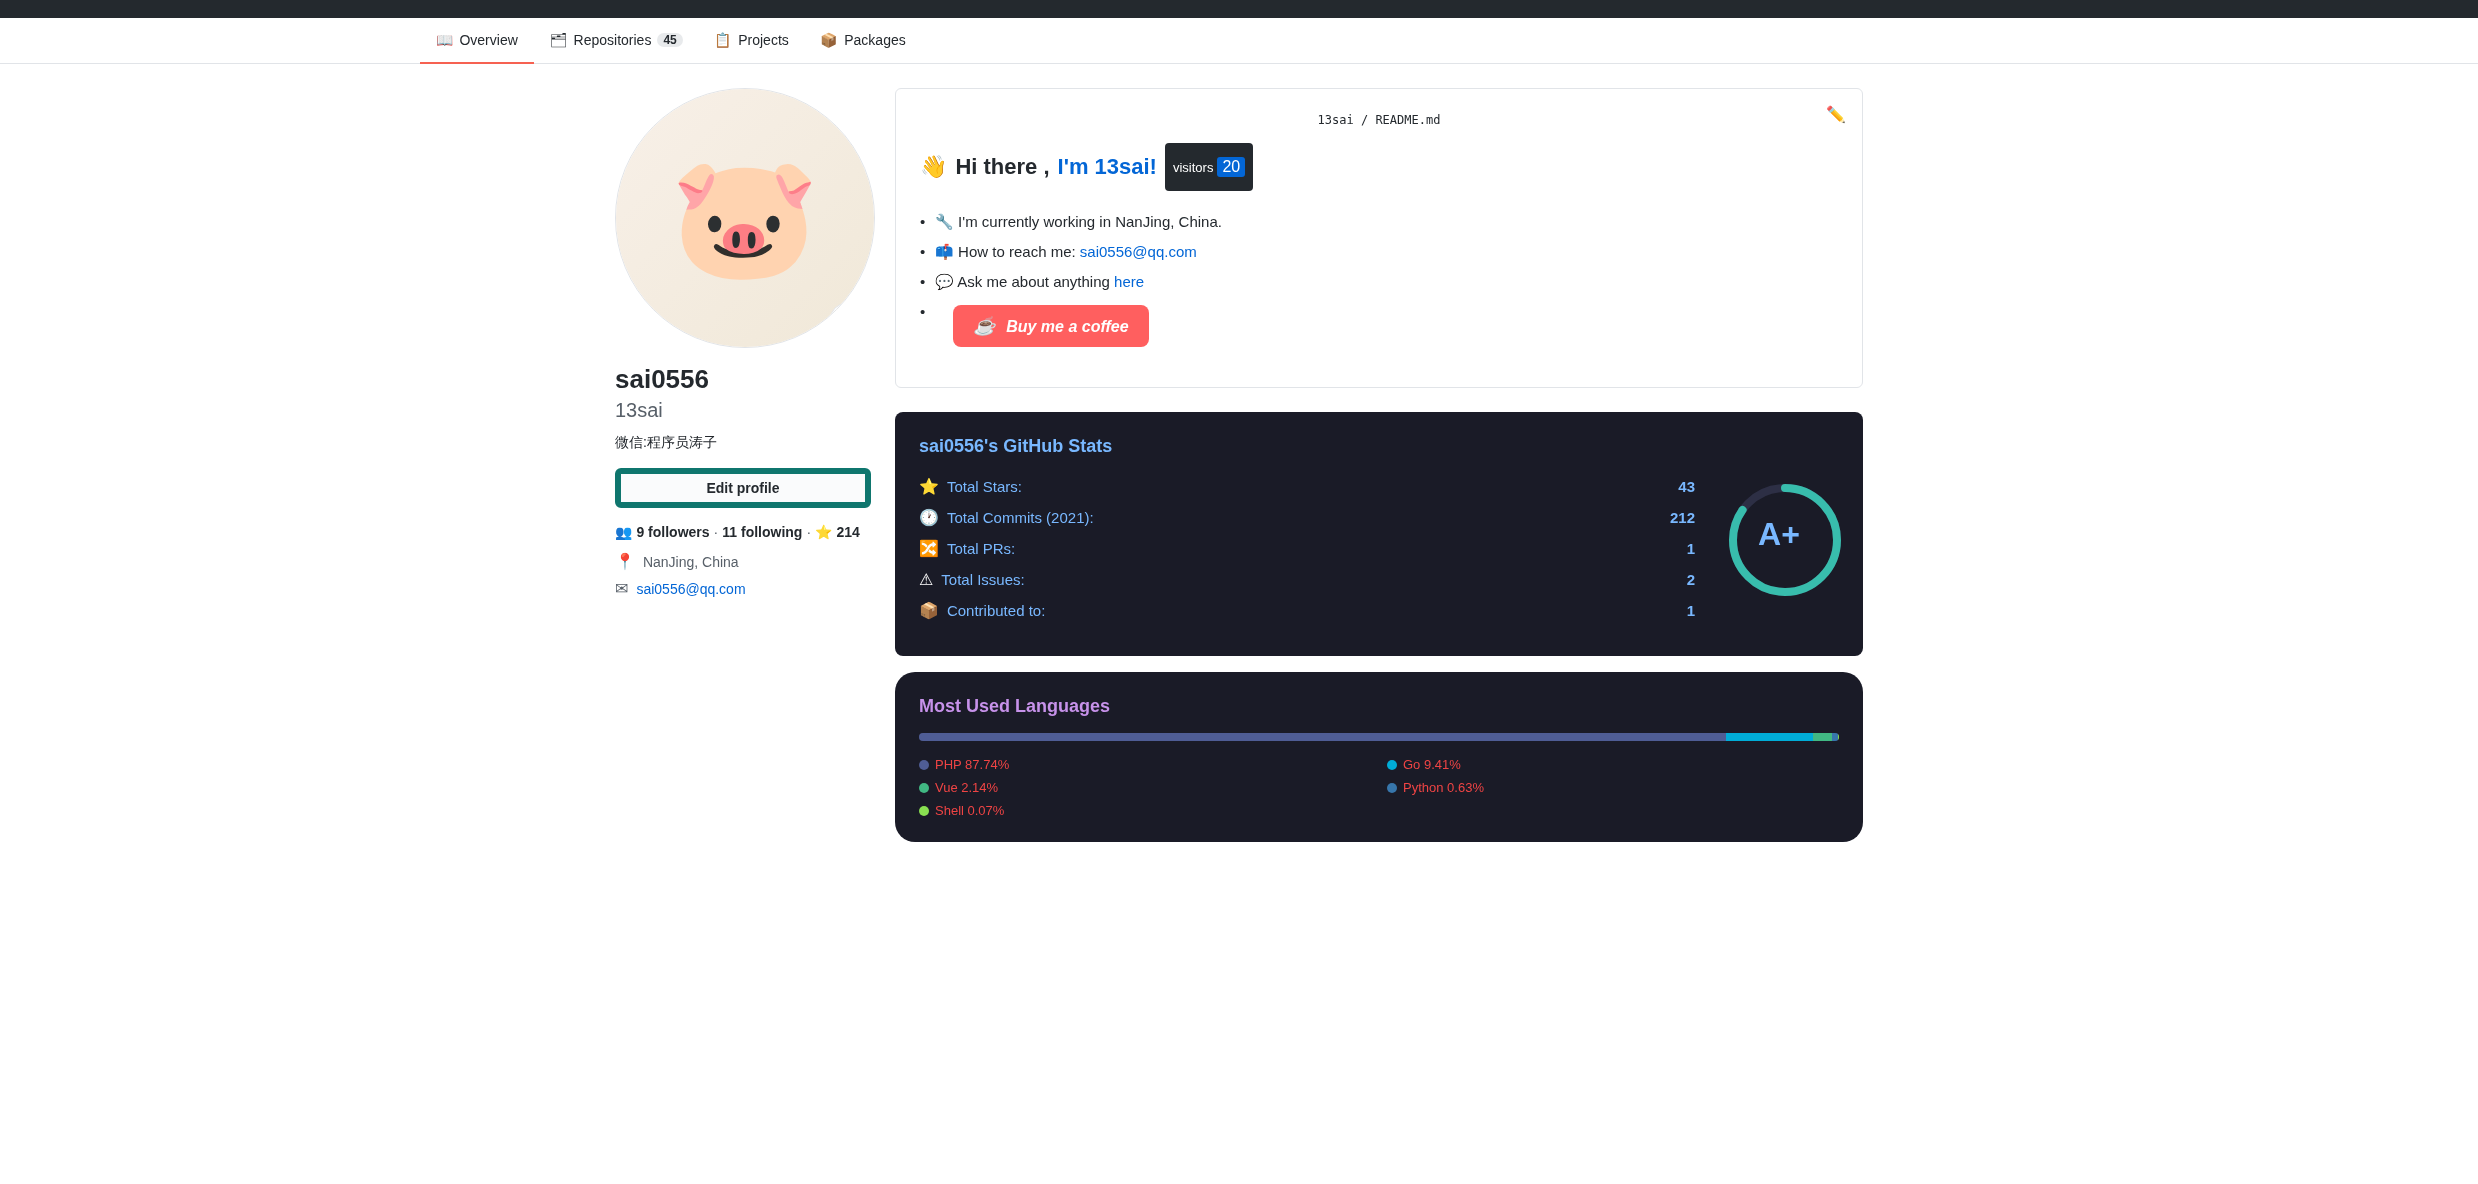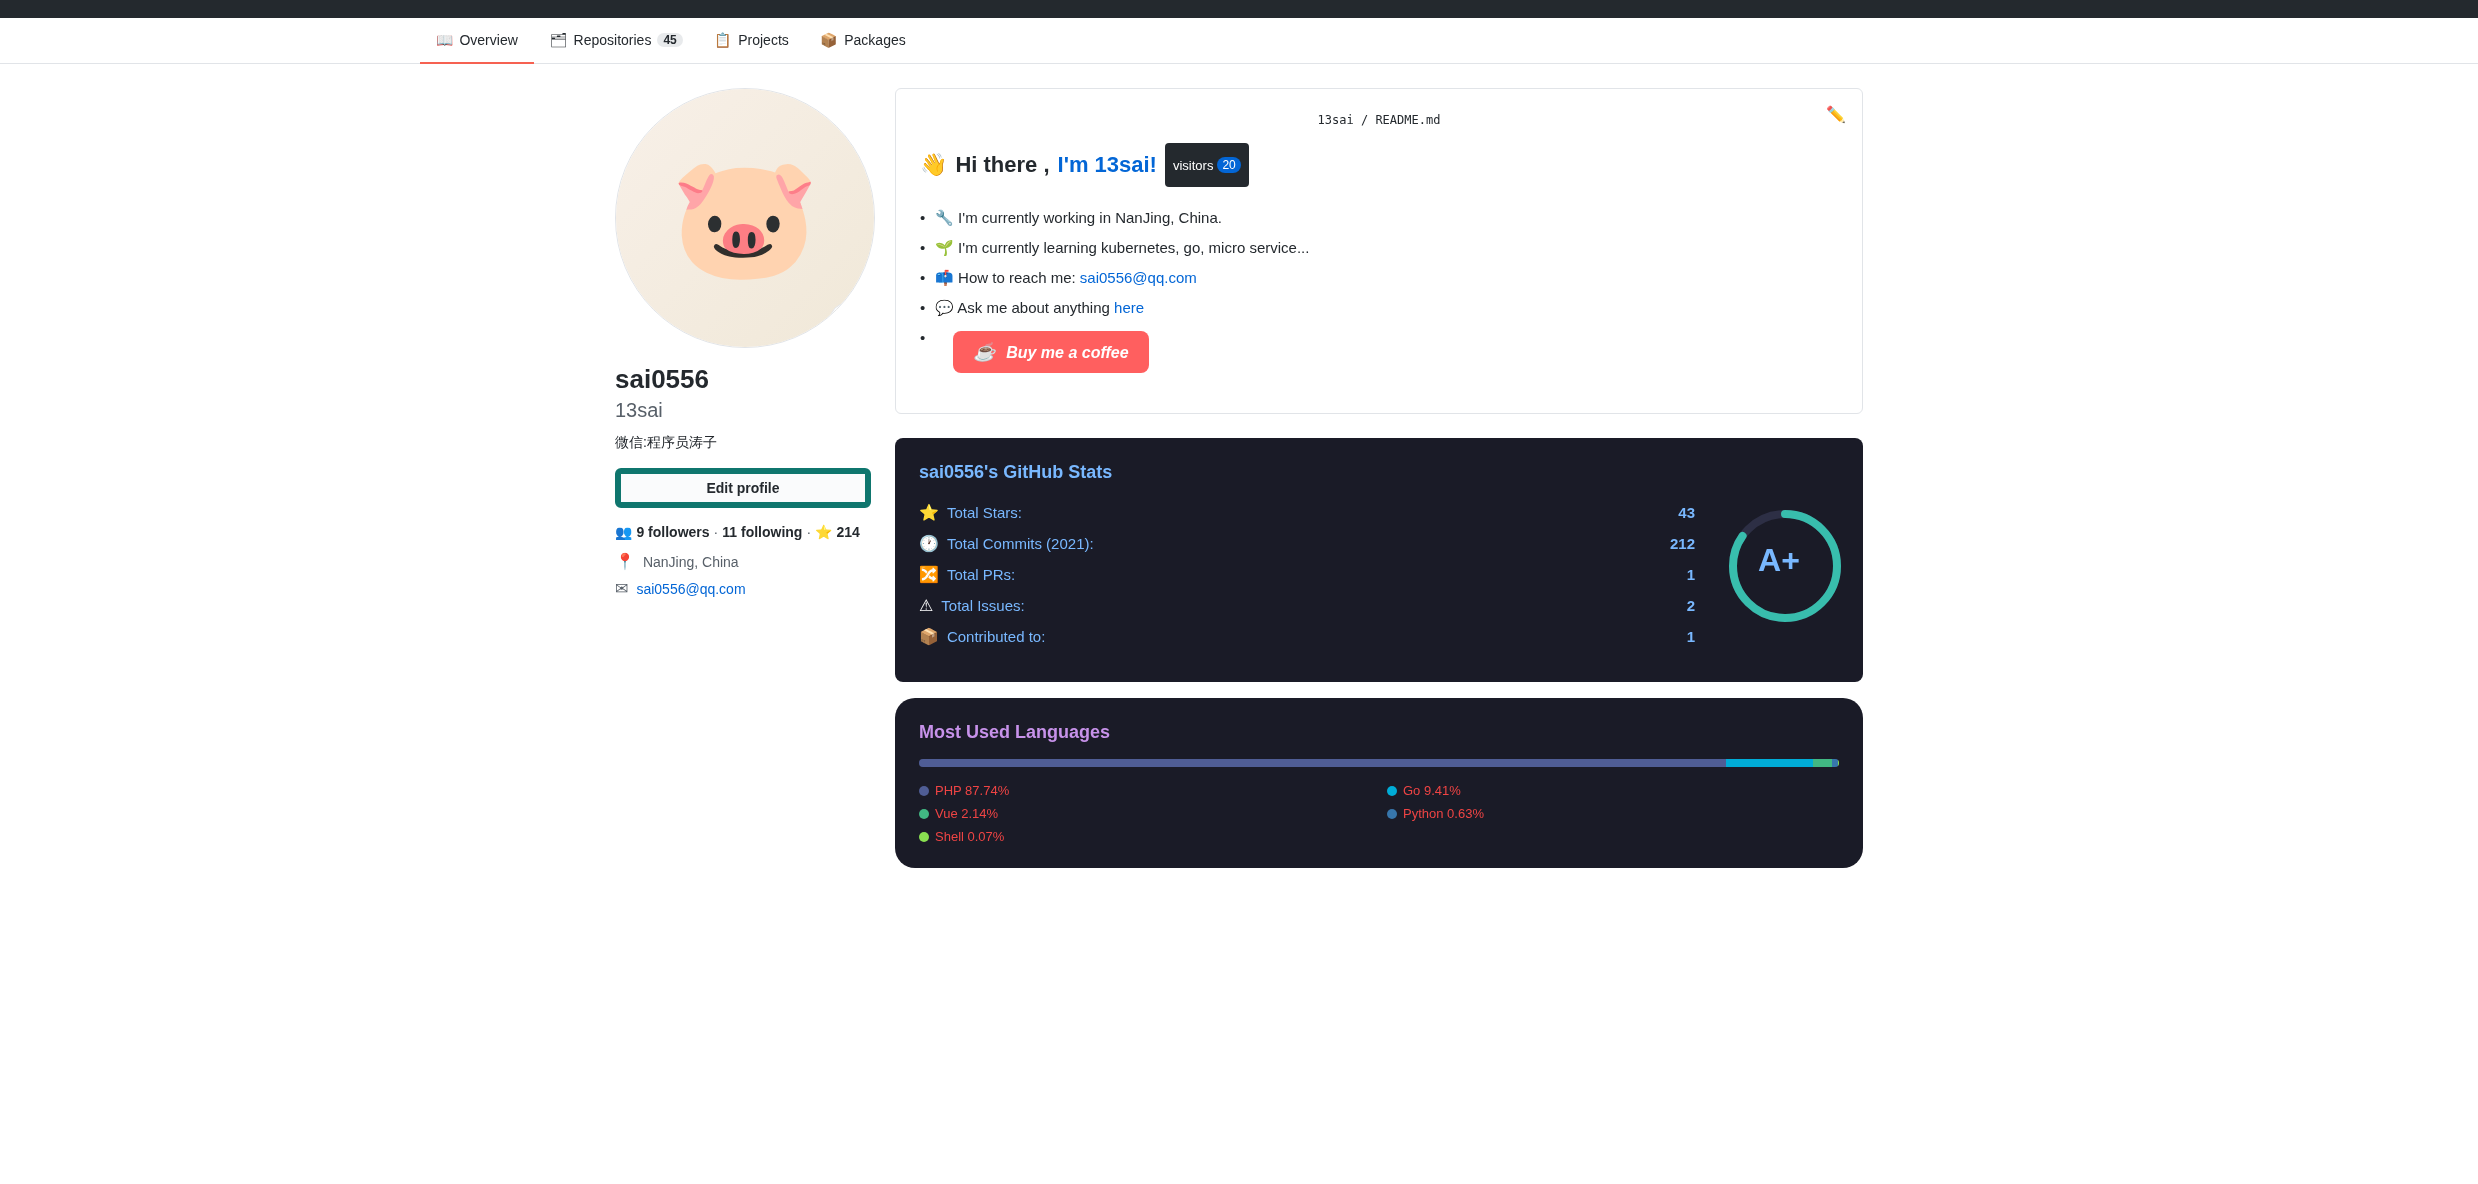--- a/index.html
+++ b/index.html
@@ -207,23 +207,23 @@
       border-radius: 4px;
       padding: 14px 8px;
       font-size: 13px;
       font-weight: 500;
       display: inline-flex;
       align-items: center;
       gap: 4px;
     }
     .visitors-count {
       background: #0366d6;
-      border-radius: 8px;
+      border-radius: 3px;
       padding: 1px 5px;
-      font-size: 12px;
+      font-size: 16px;
     }
     .readme-list {
       list-style: none;
       margin-bottom: 16px;
       line-height: 2;
     }
     .readme-list li {
       display: flex;
       align-items: flex-start;
       gap: 4px;
@@ -457,23 +457,20 @@
         <span class="greeting-name">I'm 13sai!</span>
         <span class="visitors-badge">
           <span>visitors</span>
           <span class="visitors-count">20</span>
         </span>
       </div>
 
       <ul class="readme-list">
         <li>
           <span>🔧 I'm currently working in NanJing, China.</span>
-        </li>
-        <li>
-          <span>🌱 I'm currently learning kubernetes, go, micro service...</span>
         </li>
         <li>
           <span>📫 How to reach me: <a class="readme-link">sai0556@qq.com</a></span>
         </li>
         <li>
           <span>💬 Ask me about anything <a class="readme-link">here</a></span>
         </li>
         <li>
           <button class="coffee-btn">
             <span class="coffee-emoji">☕</span>

